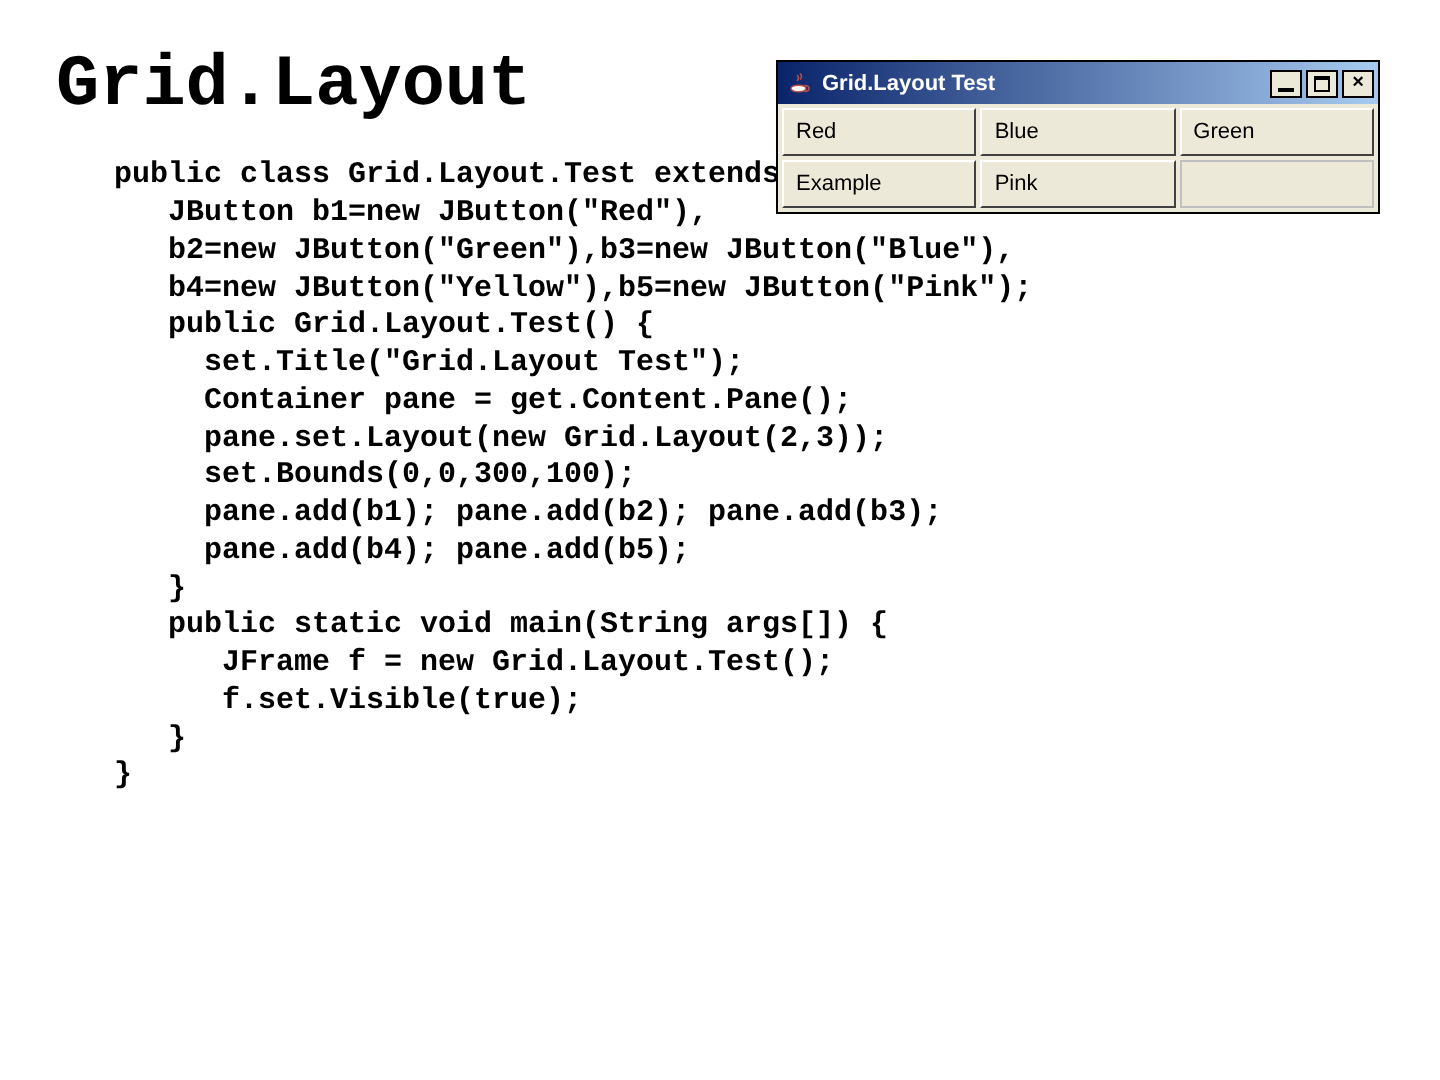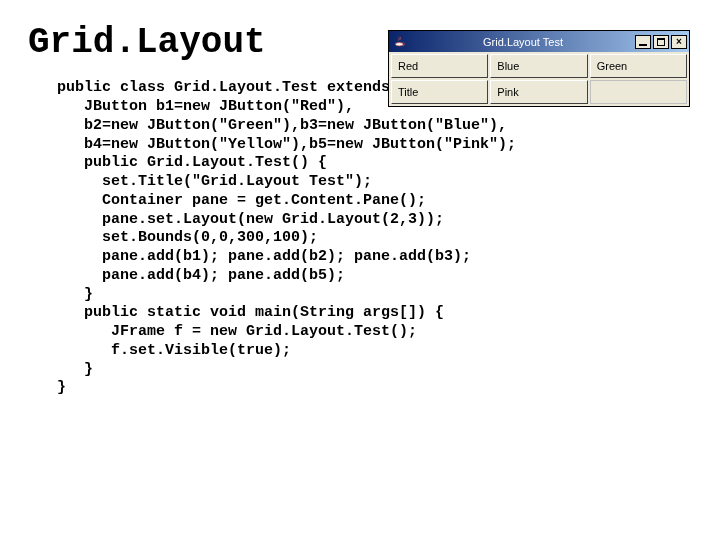--- a/index.html
+++ b/index.html
@@ -51,25 +51,24 @@
   .javawin .titlebar .coffee {
     width: 14px;
     height: 14px;
     margin-right: 4px;
     display: inline-flex;
     align-items: center;
     justify-content: center;
   }
   .javawin .titlebar .coffee svg { display:block; }
   .javawin .titlebar .ttext {
-    font-weight: normal;
+    font-weight: bold;
     flex: 1;
     white-space: nowrap;
     overflow: hidden;
-    text-align: center;
   }
   .javawin .winbtns {
     display: flex;
     gap: 2px;
   }
   .javawin .winbtn {
     width: 16px;
     height: 14px;
     background: #ece9d8;
     border: 1px solid #000;
@@ -163,21 +162,21 @@
       <span class="winbtns">
         <span class="winbtn min"></span>
         <span class="winbtn max"></span>
         <span class="winbtn">×</span>
       </span>
     </div>
     <div class="gridarea">
       <div class="jbutton">Red</div>
       <div class="jbutton">Blue</div>
       <div class="jbutton">Green</div>
-      <div class="jbutton">Title</div>
+      <div class="jbutton">Example</div>
       <div class="jbutton">Pink</div>
       <div class="jbutton empty"></div>
     </div>
   </div>
 
   <div class="codeblock">public class Grid.Layout.Test extends JFrame {
    JButton b1=new JButton("Red"),
    b2=new JButton("Green"),b3=new JButton("Blue"),
    b4=new JButton("Yellow"),b5=new JButton("Pink");
    public Grid.Layout.Test() {

